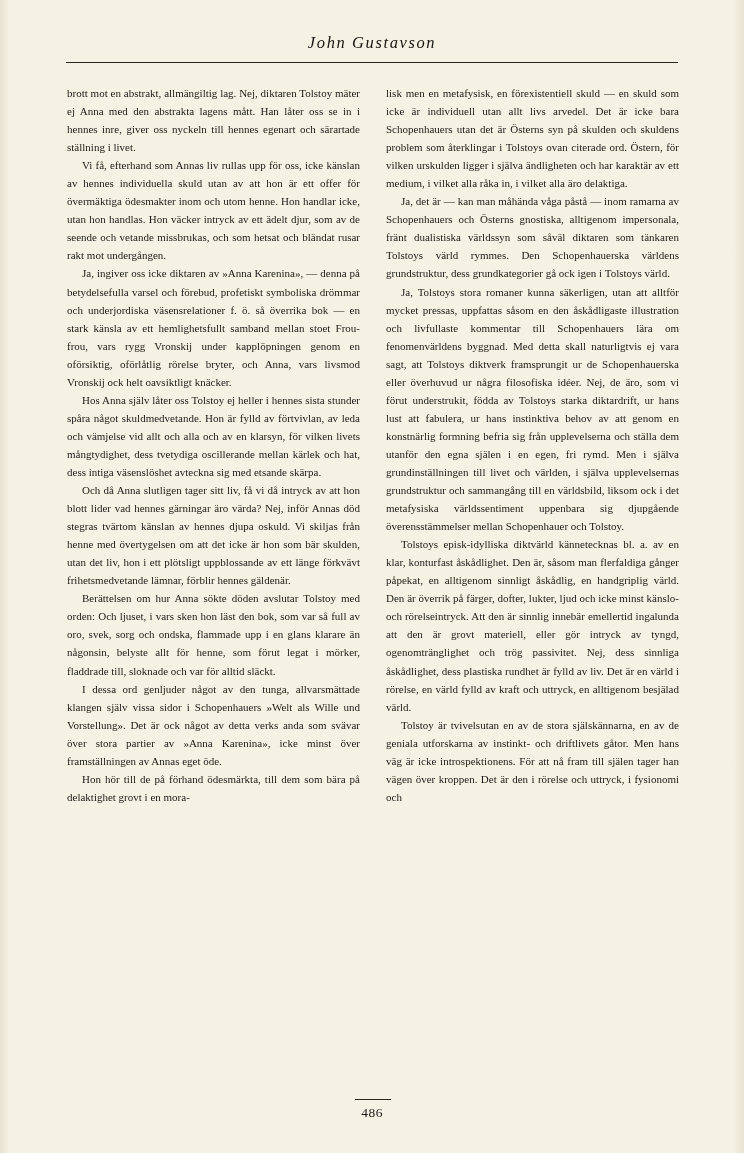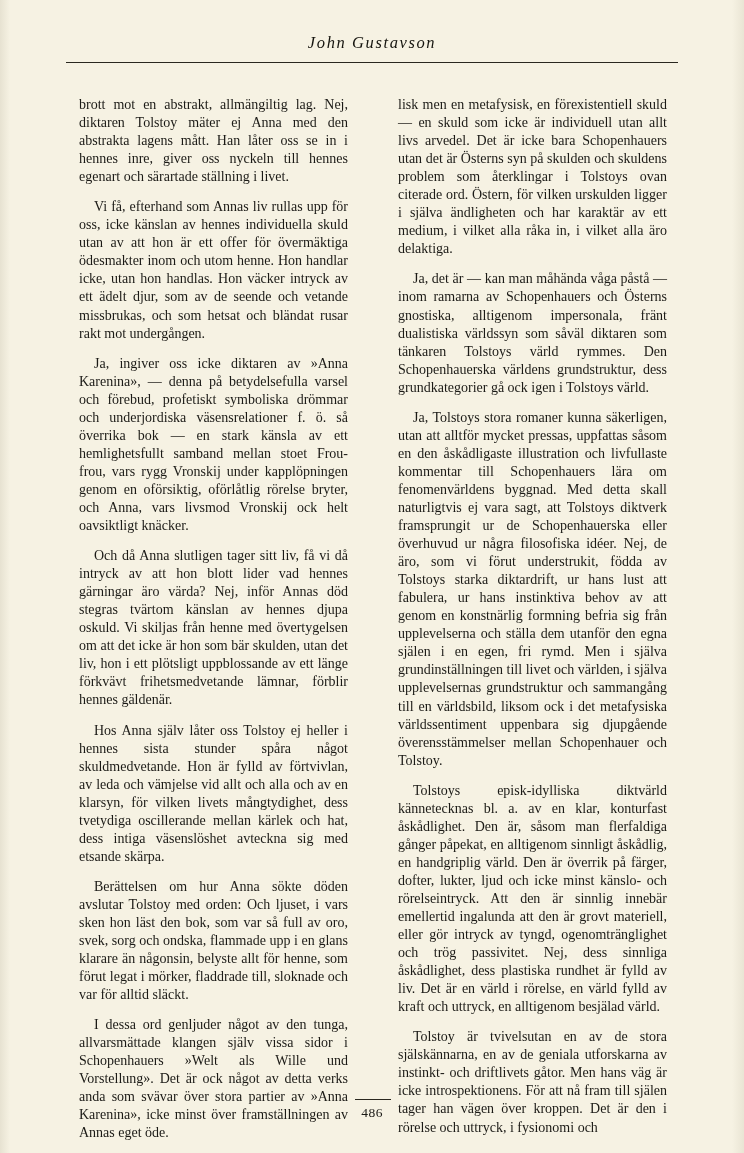--- a/index.html
+++ b/index.html
@@ -45,24 +45,24 @@
     top: 84px;
     left: 67px;
     width: 612px;
     display: flex;
     gap: 26px;
   }
   .col {
     width: 293px;
   }
   .col p {
-    margin: 12px;
+    margin: 0;
     text-align: justify;
     text-justify: inter-word;
-    font-size: 14px;
+    font-size: 11px;
     line-height: 18.05px;
     text-indent: 15px;
     hyphens: manual;
   }
   .col p.first {
     text-indent: 0;
   }
   
   .folio-rule {
     position: absolute;
@@ -104,22 +104,22 @@
   <div class="edge-right"></div>
 
   <div class="running-head">John Gustavson</div>
   <div class="head-rule"></div>
 
   <div class="columns">
     <div class="col">
       <p class="first">brott mot en abstrakt, allmängiltig lag. Nej, diktaren Tolstoy mäter ej Anna med den abstrakta lagens mått. Han låter oss se in i hennes inre, giver oss nyckeln till hennes egenart och särartade ställning i livet.</p>
       <p>Vi få, efterhand som Annas liv rullas upp för oss, icke känslan av hennes individuella skuld utan av att hon är ett offer för övermäktiga ödesmakter inom och utom henne. Hon handlar icke, utan hon handlas. Hon väcker intryck av ett ädelt djur, som av de seende och vetande missbrukas, och som hetsat och bländat rusar rakt mot undergången.</p>
       <p>Ja, ingiver oss icke diktaren av »Anna Karenina», — denna på betydelsefulla varsel och förebud, profetiskt symboliska drömmar och underjordiska väsensrelationer f. ö. så överrika bok — en stark känsla av ett hemlighetsfullt samband mellan stoet Frou-frou, vars rygg Vronskij under kapplöpningen genom en oförsiktig, oförlåtlig rörelse bryter, och Anna, vars livsmod Vronskij ock helt oavsiktligt knäcker.</p>
+      <p>Hos Anna själv låter oss Tolstoy ej heller i hennes sista stunder spåra något skuldmedvetande. Hon är fylld av förtvivlan, av leda och vämjelse vid allt och alla och av en klarsyn, för vilken livets mångtydighet, dess tvetydiga oscillerande mellan kärlek och hat, dess intiga väsenslöshet avteckna sig med etsande skärpa.</p>
       <p>Och då Anna slutligen tager sitt liv, få vi då intryck av att hon blott lider vad hennes gärningar äro värda? Nej, inför Annas död stegras tvärtom känslan av hennes djupa oskuld. Vi skiljas från henne med övertygelsen om att det icke är hon som bär skulden, utan det liv, hon i ett plötsligt uppblossande av ett länge förkvävt frihetsmedvetande lämnar, förblir hennes gäldenär.</p>
-      <p>Hos Anna själv låter oss Tolstoy ej heller i hennes sista stunder spåra något skuldmedvetande. Hon är fylld av förtvivlan, av leda och vämjelse vid allt och alla och av en klarsyn, för vilken livets mångtydighet, dess tvetydiga oscillerande mellan kärlek och hat, dess intiga väsenslöshet avteckna sig med etsande skärpa.</p>
       <p>Berättelsen om hur Anna sökte döden avslutar Tolstoy med orden: Och ljuset, i vars sken hon läst den bok, som var så full av oro, svek, sorg och ondska, flammade upp i en glans klarare än någonsin, belyste allt för henne, som förut legat i mörker, fladdrade till, sloknade och var för alltid släckt.</p>
       <p>I dessa ord genljuder något av den tunga, allvarsmättade klangen själv vissa sidor i Schopenhauers »Welt als Wille und Vorstellung». Det är ock något av detta verks anda som svävar över stora partier av »Anna Karenina», icke minst över framställningen av Annas eget öde.</p>
       <p>Hon hör till de på förhand ödesmärkta, till dem som bära på delaktighet grovt i en mora-</p>
     </div>
     <div class="col">
       <p class="first">lisk men en metafysisk, en förexistentiell skuld — en skuld som icke är individuell utan allt livs arvedel. Det är icke bara Schopenhauers utan det är Österns syn på skulden och skuldens problem som återklingar i Tolstoys ovan citerade ord. Östern, för vilken urskulden ligger i själva ändligheten och har karaktär av ett medium, i vilket alla råka in, i vilket alla äro delaktiga.</p>
       <p>Ja, det är — kan man måhända våga påstå — inom ramarna av Schopenhauers och Österns gnostiska, alltigenom impersonala, fränt dualistiska världssyn som såväl diktaren som tänkaren Tolstoys värld rymmes. Den Schopenhauerska världens grundstruktur, dess grundkategorier gå ock igen i Tolstoys värld.</p>
       <p>Ja, Tolstoys stora romaner kunna säkerligen, utan att alltför mycket pressas, uppfattas såsom en den åskådligaste illustration och livfullaste kommentar till Schopenhauers lära om fenomenvärldens byggnad. Med detta skall naturligtvis ej vara sagt, att Tolstoys diktverk framsprungit ur de Schopenhauerska eller överhuvud ur några filosofiska idéer. Nej, de äro, som vi förut understrukit, födda av Tolstoys starka diktardrift, ur hans lust att fabulera, ur hans instinktiva behov av att genom en konstnärlig formning befria sig från upplevelserna och ställa dem utanför den egna själen i en egen, fri rymd. Men i själva grundinställningen till livet och världen, i själva upplevelsernas grundstruktur och sammangång till en världsbild, liksom ock i det metafysiska världssentiment uppenbara sig djupgående överensstämmelser mellan Schopenhauer och Tolstoy.</p>
       <p>Tolstoys episk-idylliska diktvärld kännetecknas bl. a. av en klar, konturfast åskådlighet. Den är, såsom man flerfaldiga gånger påpekat, en alltigenom sinnligt åskådlig, en handgriplig värld. Den är överrik på färger, dofter, lukter, ljud och icke minst känslo- och rörelseintryck. Att den är sinnlig innebär emellertid ingalunda att den är grovt materiell, eller gör intryck av tyngd, ogenomtränglighet och trög passivitet. Nej, dess sinnliga åskådlighet, dess plastiska rundhet är fylld av liv. Det är en värld i rörelse, en värld fylld av kraft och uttryck, en alltigenom besjälad värld.</p>
       <p>Tolstoy är tvivelsutan en av de stora själskännarna, en av de geniala utforskarna av instinkt- och driftlivets gåtor. Men hans väg är icke introspektionens. För att nå fram till själen tager han vägen över kroppen. Det är den i rörelse och uttryck, i fysionomi och</p>

